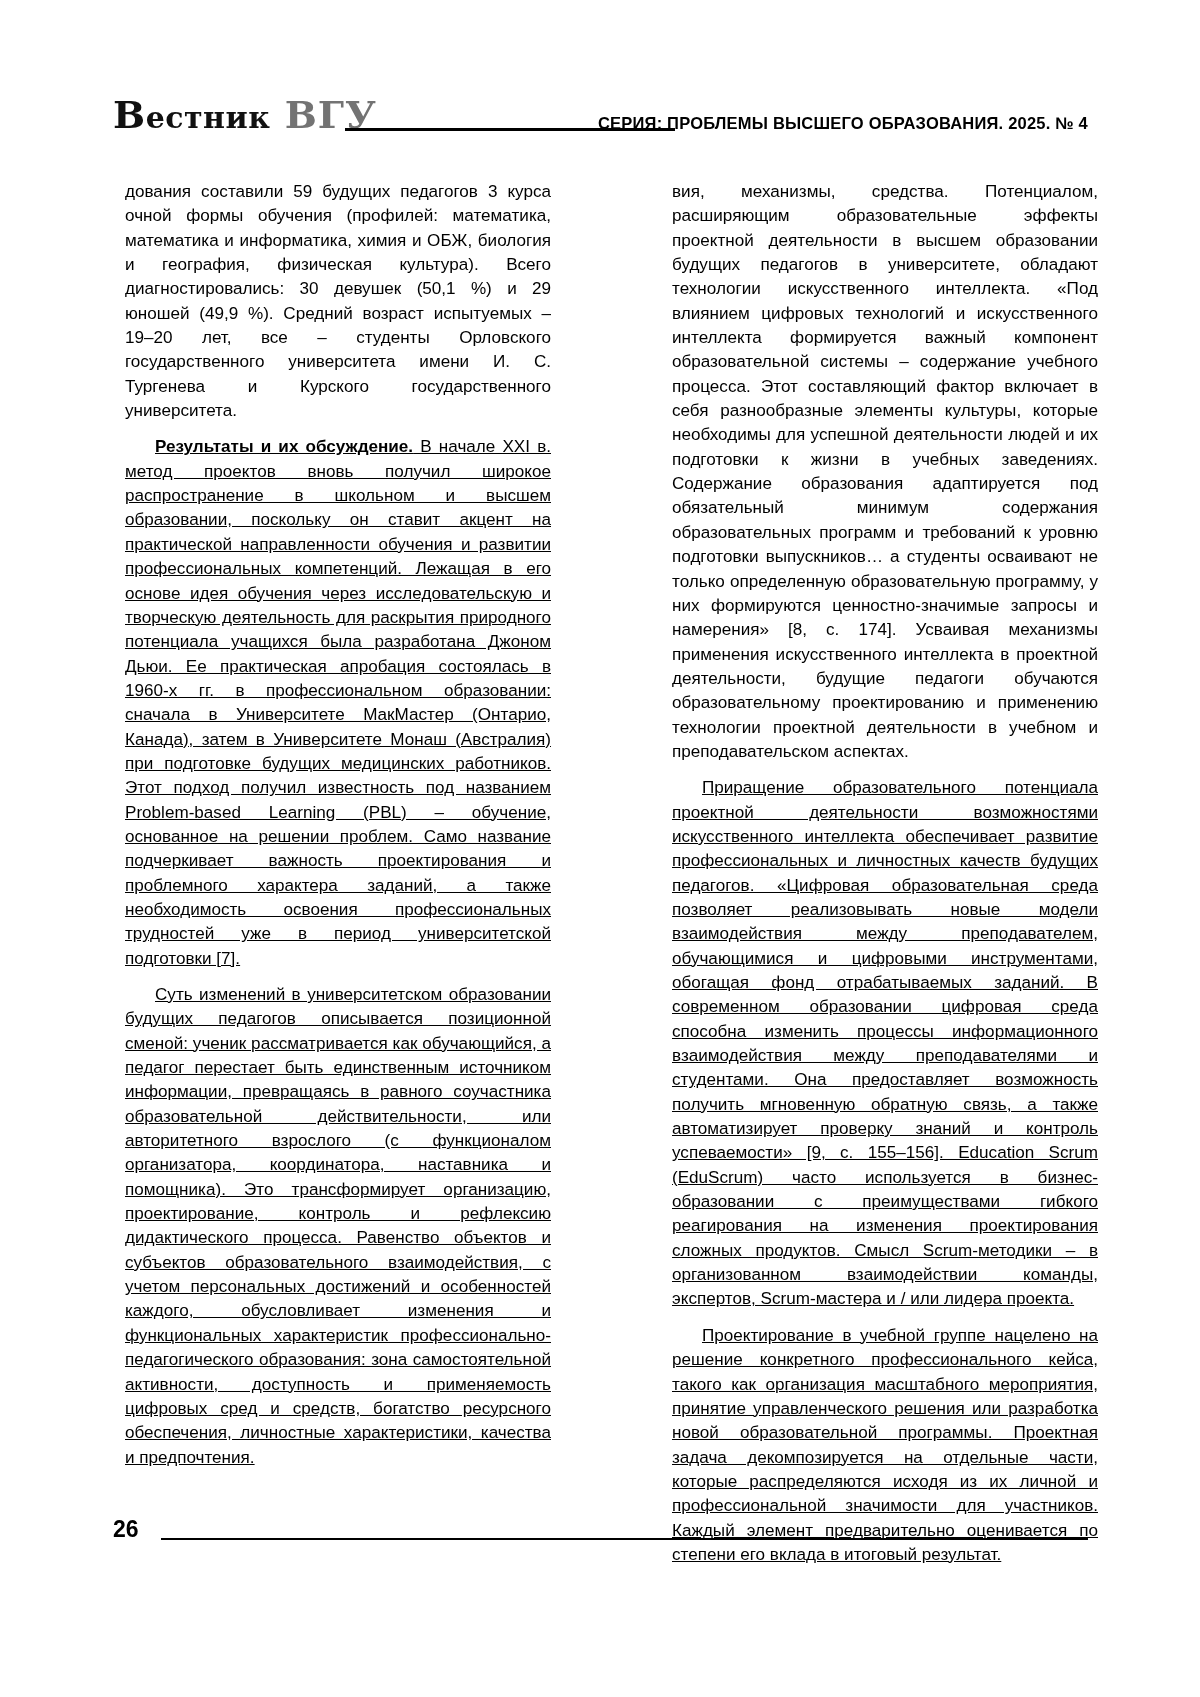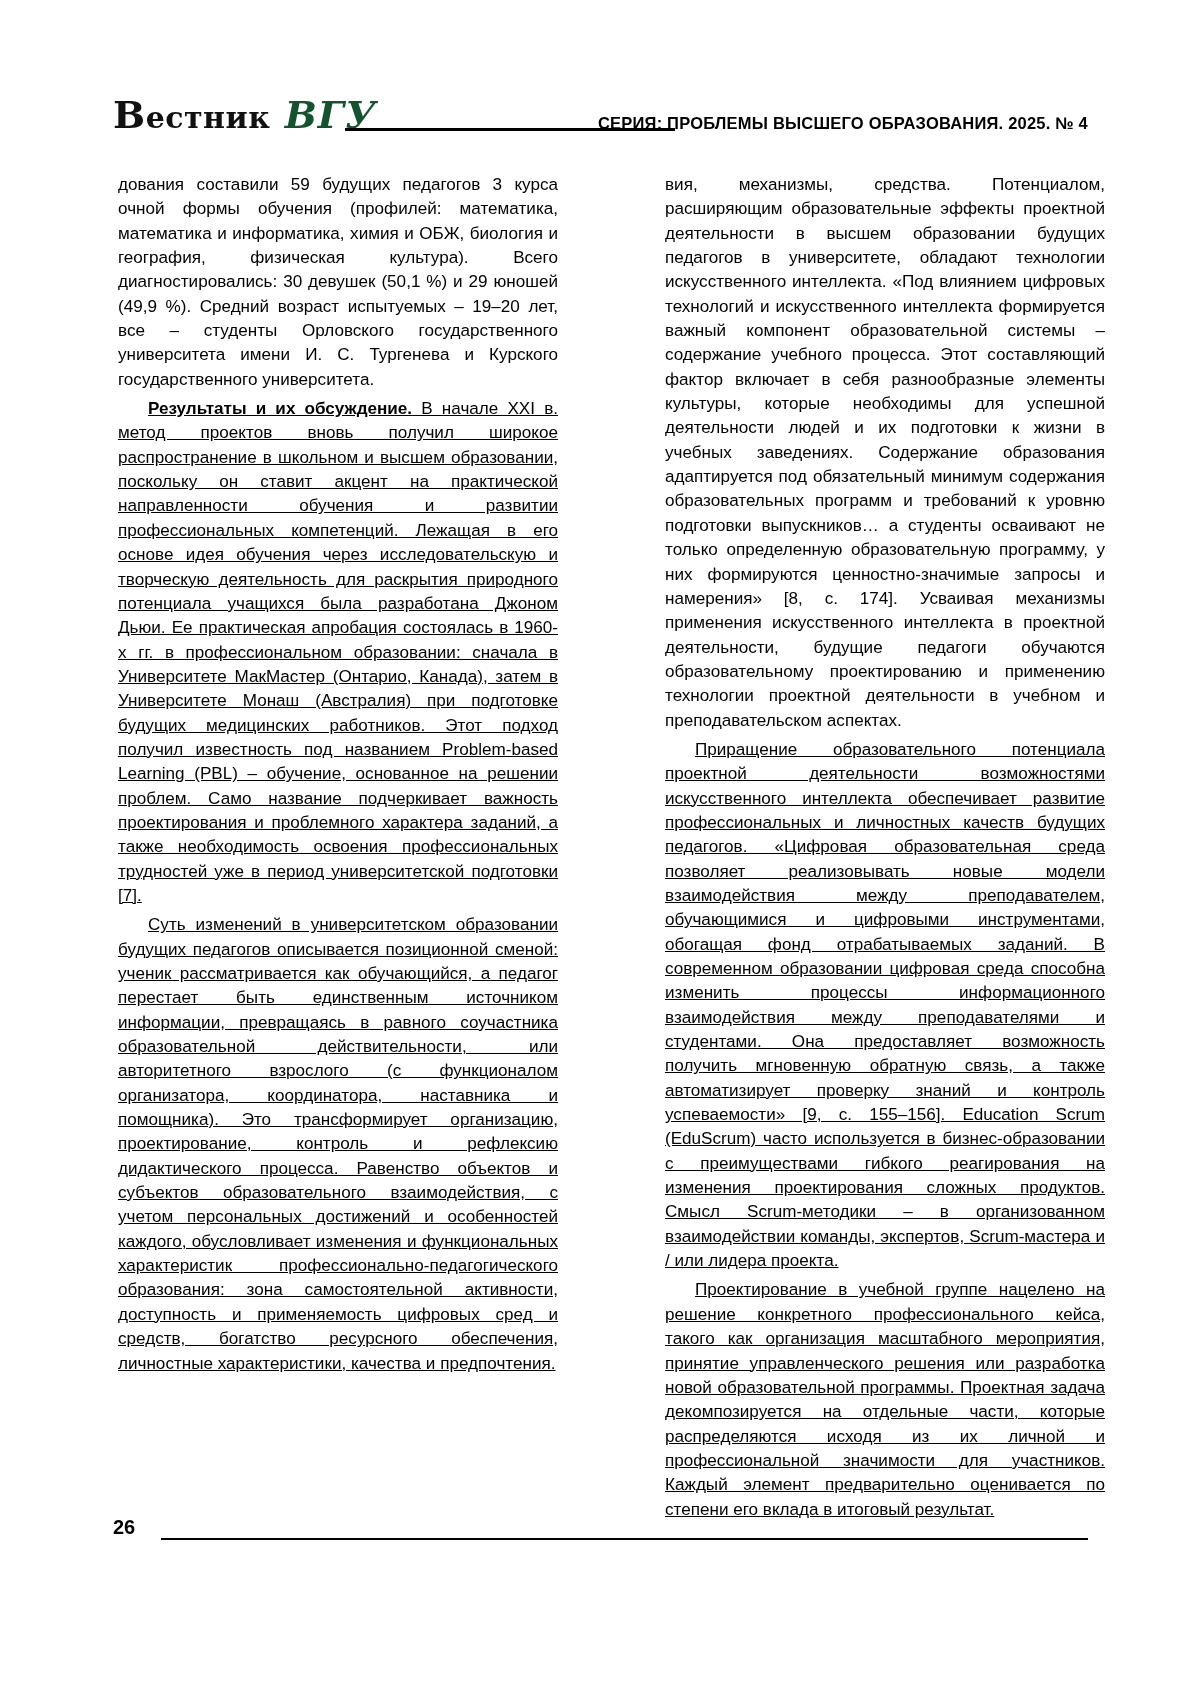--- a/index.html
+++ b/index.html
@@ -42,24 +42,23 @@
     font-weight: bold;
     font-size: 30px;
     letter-spacing: 0.5px;
     white-space: nowrap;
     color: #111;
   }
   .journal-title .cap {
     font-size: 38px;
   }
   .journal-title .vgu {
-    color: #14532d;
+    color: #737373;
     font-size: 38px;
     letter-spacing: 1px;
-    font-style: italic;
   }
   .header-rule {
     position: absolute;
     left: 232px;
     top: 36px;
     width: 330px;
     height: 3px;
     background: #000;
   }
   .header-series {
@@ -82,21 +81,21 @@
   }
   .col {
     position: absolute;
     top: 0;
     width: 450px;
   }
   .col-left { left: 0; }
   .col-right { left: 547px; }
 
   p.body {
-    margin: 5px;
+    margin: 12px;
     font-size: 17.1px;
     line-height: 24.35px;
     text-align: justify;
     text-justify: inter-word;
     hyphens: manual;
     font-family: "Liberation Sans", sans-serif;
   }
   p.indent {
     text-indent: 30px;
     text-decoration: underline;
@@ -110,21 +109,21 @@
     position: absolute;
     left: 113px;
     top: 1516px;
     width: 975px;
     height: 40px;
   }
   .page-number {
     position: absolute;
     left: 0;
     top: 0;
-    font-size: 20px;
+    font-size: 23px;
     font-weight: bold;
     font-family: "Liberation Sans", sans-serif;
   }
   .footer-rule {
     position: absolute;
     left: 48px;
     top: 22px;
     width: 927px;
     height: 2px;
     background: #000;

